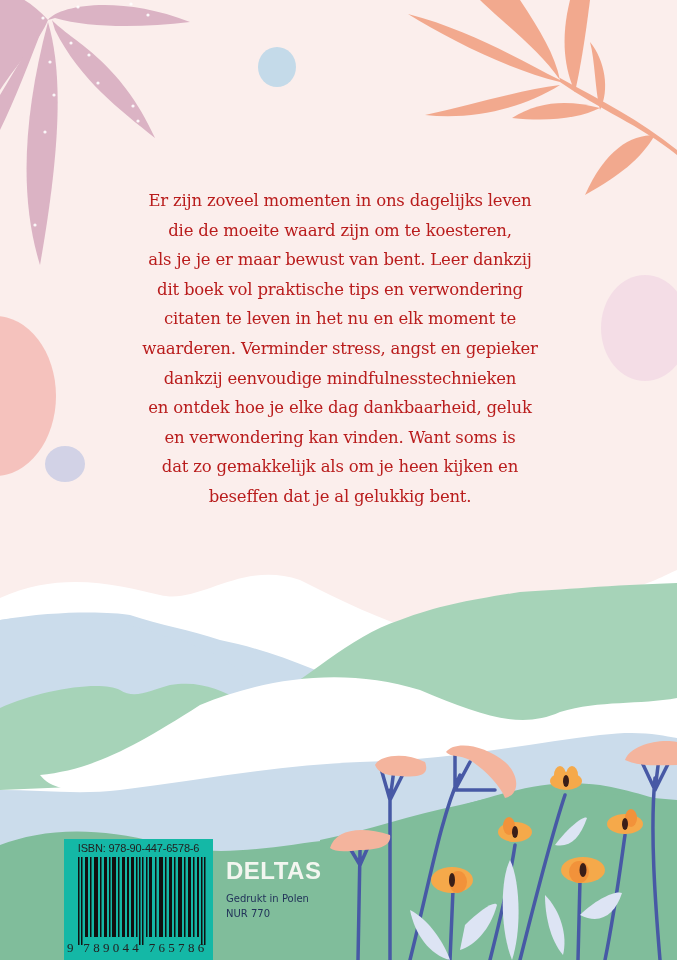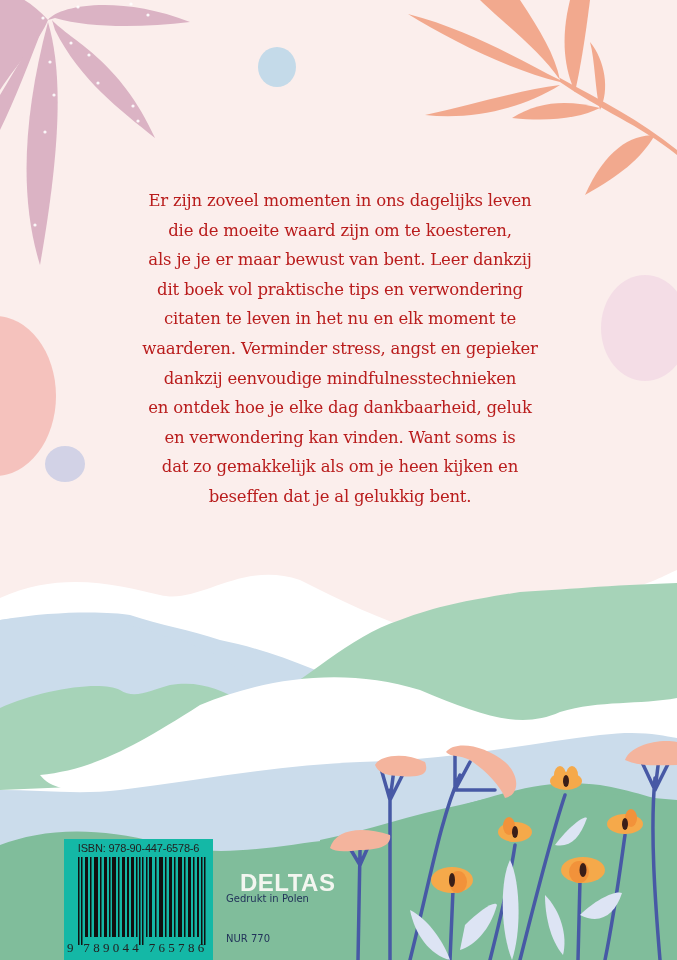--- a/index.html
+++ b/index.html
@@ -18,28 +18,28 @@
   .isbn-text {
     position:absolute; left:0; top:3px; width:149px; text-align:center;
     font-family:"Liberation Sans", sans-serif; font-size:11px; color:#222; letter-spacing:-0.2px;
   }
   .bars { position:absolute; left:14px; top:18px; width:128px; height:88px; }
   .barcode-digits {
     position:absolute; left:3px; top:101px; width:143px;
     font-family:Liberation Serif, serif; font-size:13px; color:#222; letter-spacing:3.3px;
   }
   .publisher {
-    position:absolute; left:240px; top:857px; font-family:"Liberation Sans", sans-serif;
-    font-weight:bold; font-size:24px; color:#f3f6f0; letter-spacing:0.5px;margin-top:12px;
+    position:absolute; left:226px; top:857px; font-family:"Liberation Sans", sans-serif;
+    font-weight:bold; font-size:24px; color:#f3f6f0; letter-spacing:0.5px;
   }
   .printed, .nur {
     position:absolute; left:226px; font-family:"DejaVu Sans", sans-serif; font-size:10px; color:#22345a;
   }
   .printed { top:893px; }
-  .nur { top:908px;margin-top:25px; }
+  .nur { top:908px; }
 </style>
 </head>
 <body>
 
 <svg class="canvas" viewBox="0 0 677 960" xmlns="http://www.w3.org/2000/svg">
   <rect width="677" height="960" fill="#fbeeec"></rect>
 
   <g fill="#dbb3c4">
     <path d="M48 20 C30 0 10 -10 0 -5 L0 90 C20 60 40 40 48 20 Z"></path>
     <path d="M48 20 C60 5 120 -5 190 22 C140 28 90 28 55 18 Z"></path>

